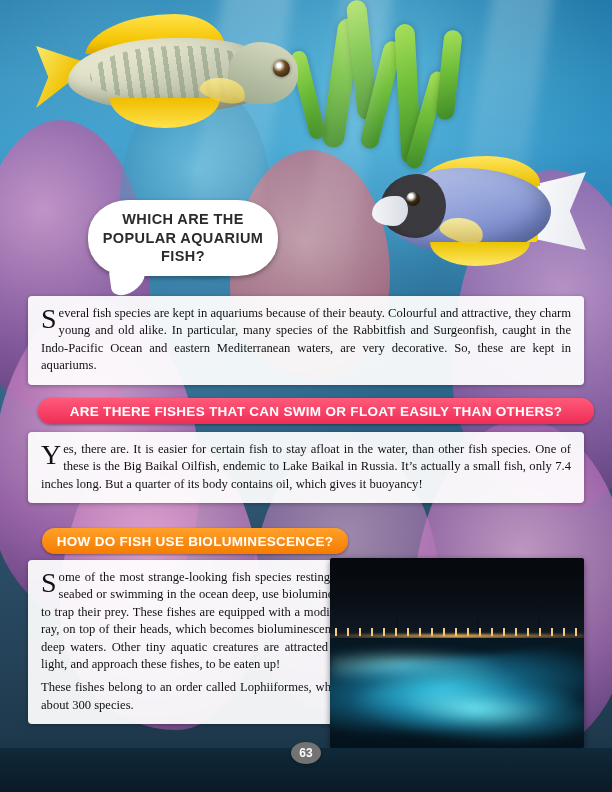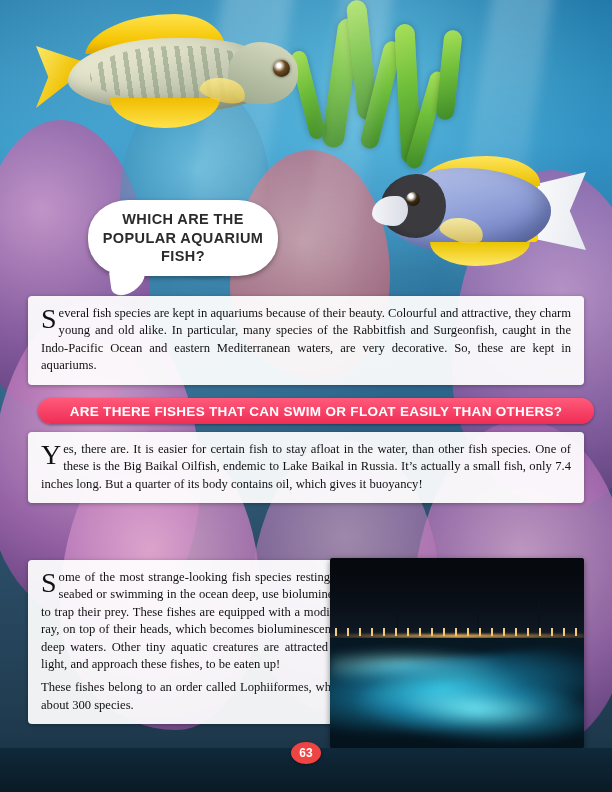--- a/index.html
+++ b/index.html
@@ -284,21 +284,21 @@
     position:absolute; width:2px; background: rgba(12,18,24,.95);
   }
   .photo .p1 { left:58%; top:24%; height:20%; }
   .photo .p2 { left:82%; top:22%; height:22%; }
   .photo .p3 { left:26%; top:27%; height:16%; }
 
   
   .pagenum {
     position:absolute; left:50%; bottom:28px; transform:translateX(-50%);
     width:30px; height:22px; border-radius:50%;
-    background:#ef4444; color:#fff;
+    background:#737373; color:#fff;
     display:flex; align-items:center; justify-content:center;
     font-family:"Liberation Sans", sans-serif; font-weight:bold; font-size:12px;
     box-shadow:0 1px 3px rgba(0,0,0,.4);
   }
   .footer-band {
     position:absolute; left:0; right:0; bottom:0; height:44px;
     background: linear-gradient(180deg,#10293a,#0a1a26);
   }
 </style>
 </head>
@@ -360,20 +360,21 @@
 
   <div class="panel panel1">
     <p class="dropcap">Several fish species are kept in aquariums because of their beauty. Colourful and attractive, they charm young and old alike. In particular, many species of the Rabbitfish and Surgeonfish, caught in the Indo-Pacific Ocean and eastern Mediterranean waters, are very decorative. So, these are kept in aquariums.</p>
   </div>
 
   <div class="ribbon ribbon2">ARE THERE FISHES THAT CAN SWIM OR FLOAT EASILY THAN OTHERS?</div>
   <div class="panel panel2">
     <p class="dropcap">Yes, there are. It is easier for certain fish to stay afloat in the water, than other fish species. One of these is the Big Baikal Oilfish, endemic to Lake Baikal in Russia. It’s actually a small fish, only 7.4 inches long. But a quarter of its body contains oil, which gives it buoyancy!</p>
   </div>
 
+  <div class="ribbon ribbon3">HOW DO FISH USE BIOLUMINESCENCE?</div>
   <div class="panel panel3">
     <p class="dropcap">Some of the most strange-looking fish species resting on the seabed or swimming in the ocean deep, use bioluminescence to trap their prey. These fishes are equipped with a modified fin ray, on top of their heads, which becomes bioluminescent in the deep waters. Other tiny aquatic creatures are attracted to this light, and approach these fishes, to be eaten up!</p>
     <p style="margin-top:6px;">These fishes belong to an order called Lophiiformes, which has about 300 species.</p>
   </div>
 
   <div class="photo">
     <div class="sky"></div>
     <div class="pole p3"></div>
     <div class="pole p1"></div>
     <div class="pole p2"></div>

